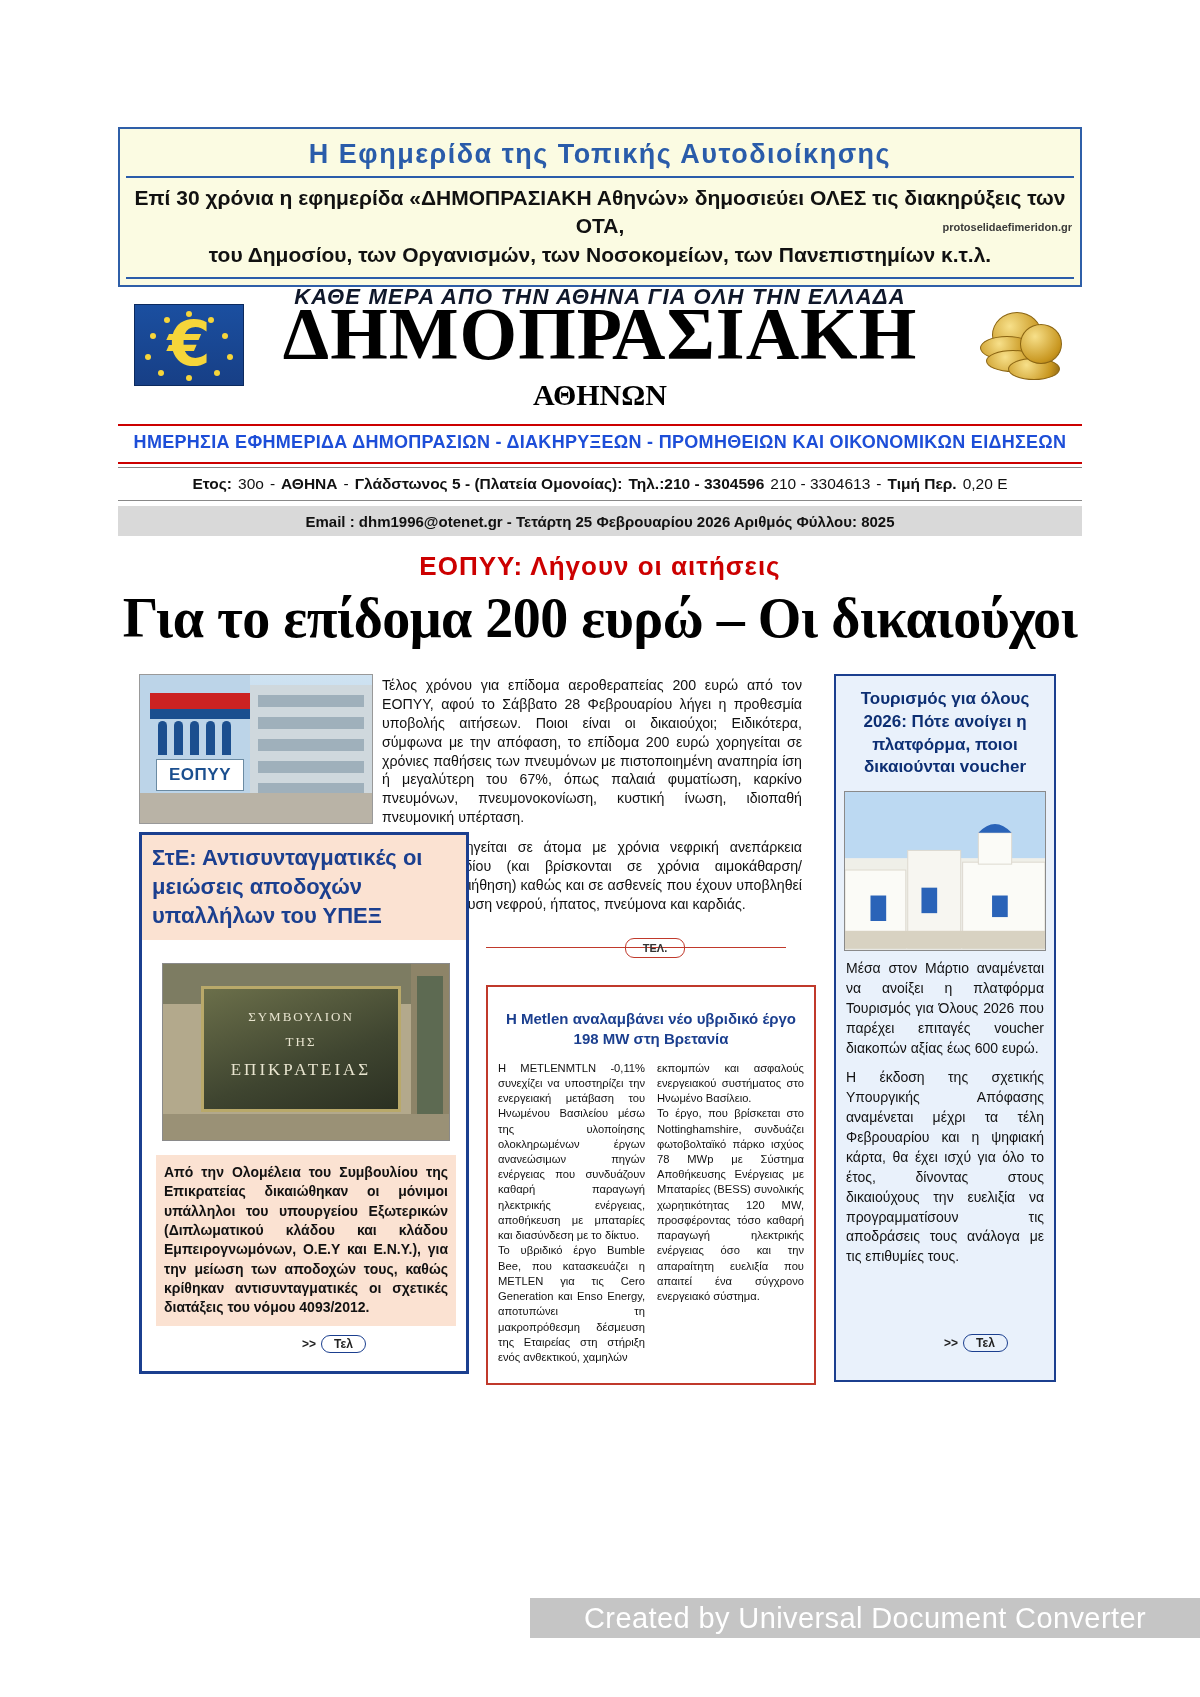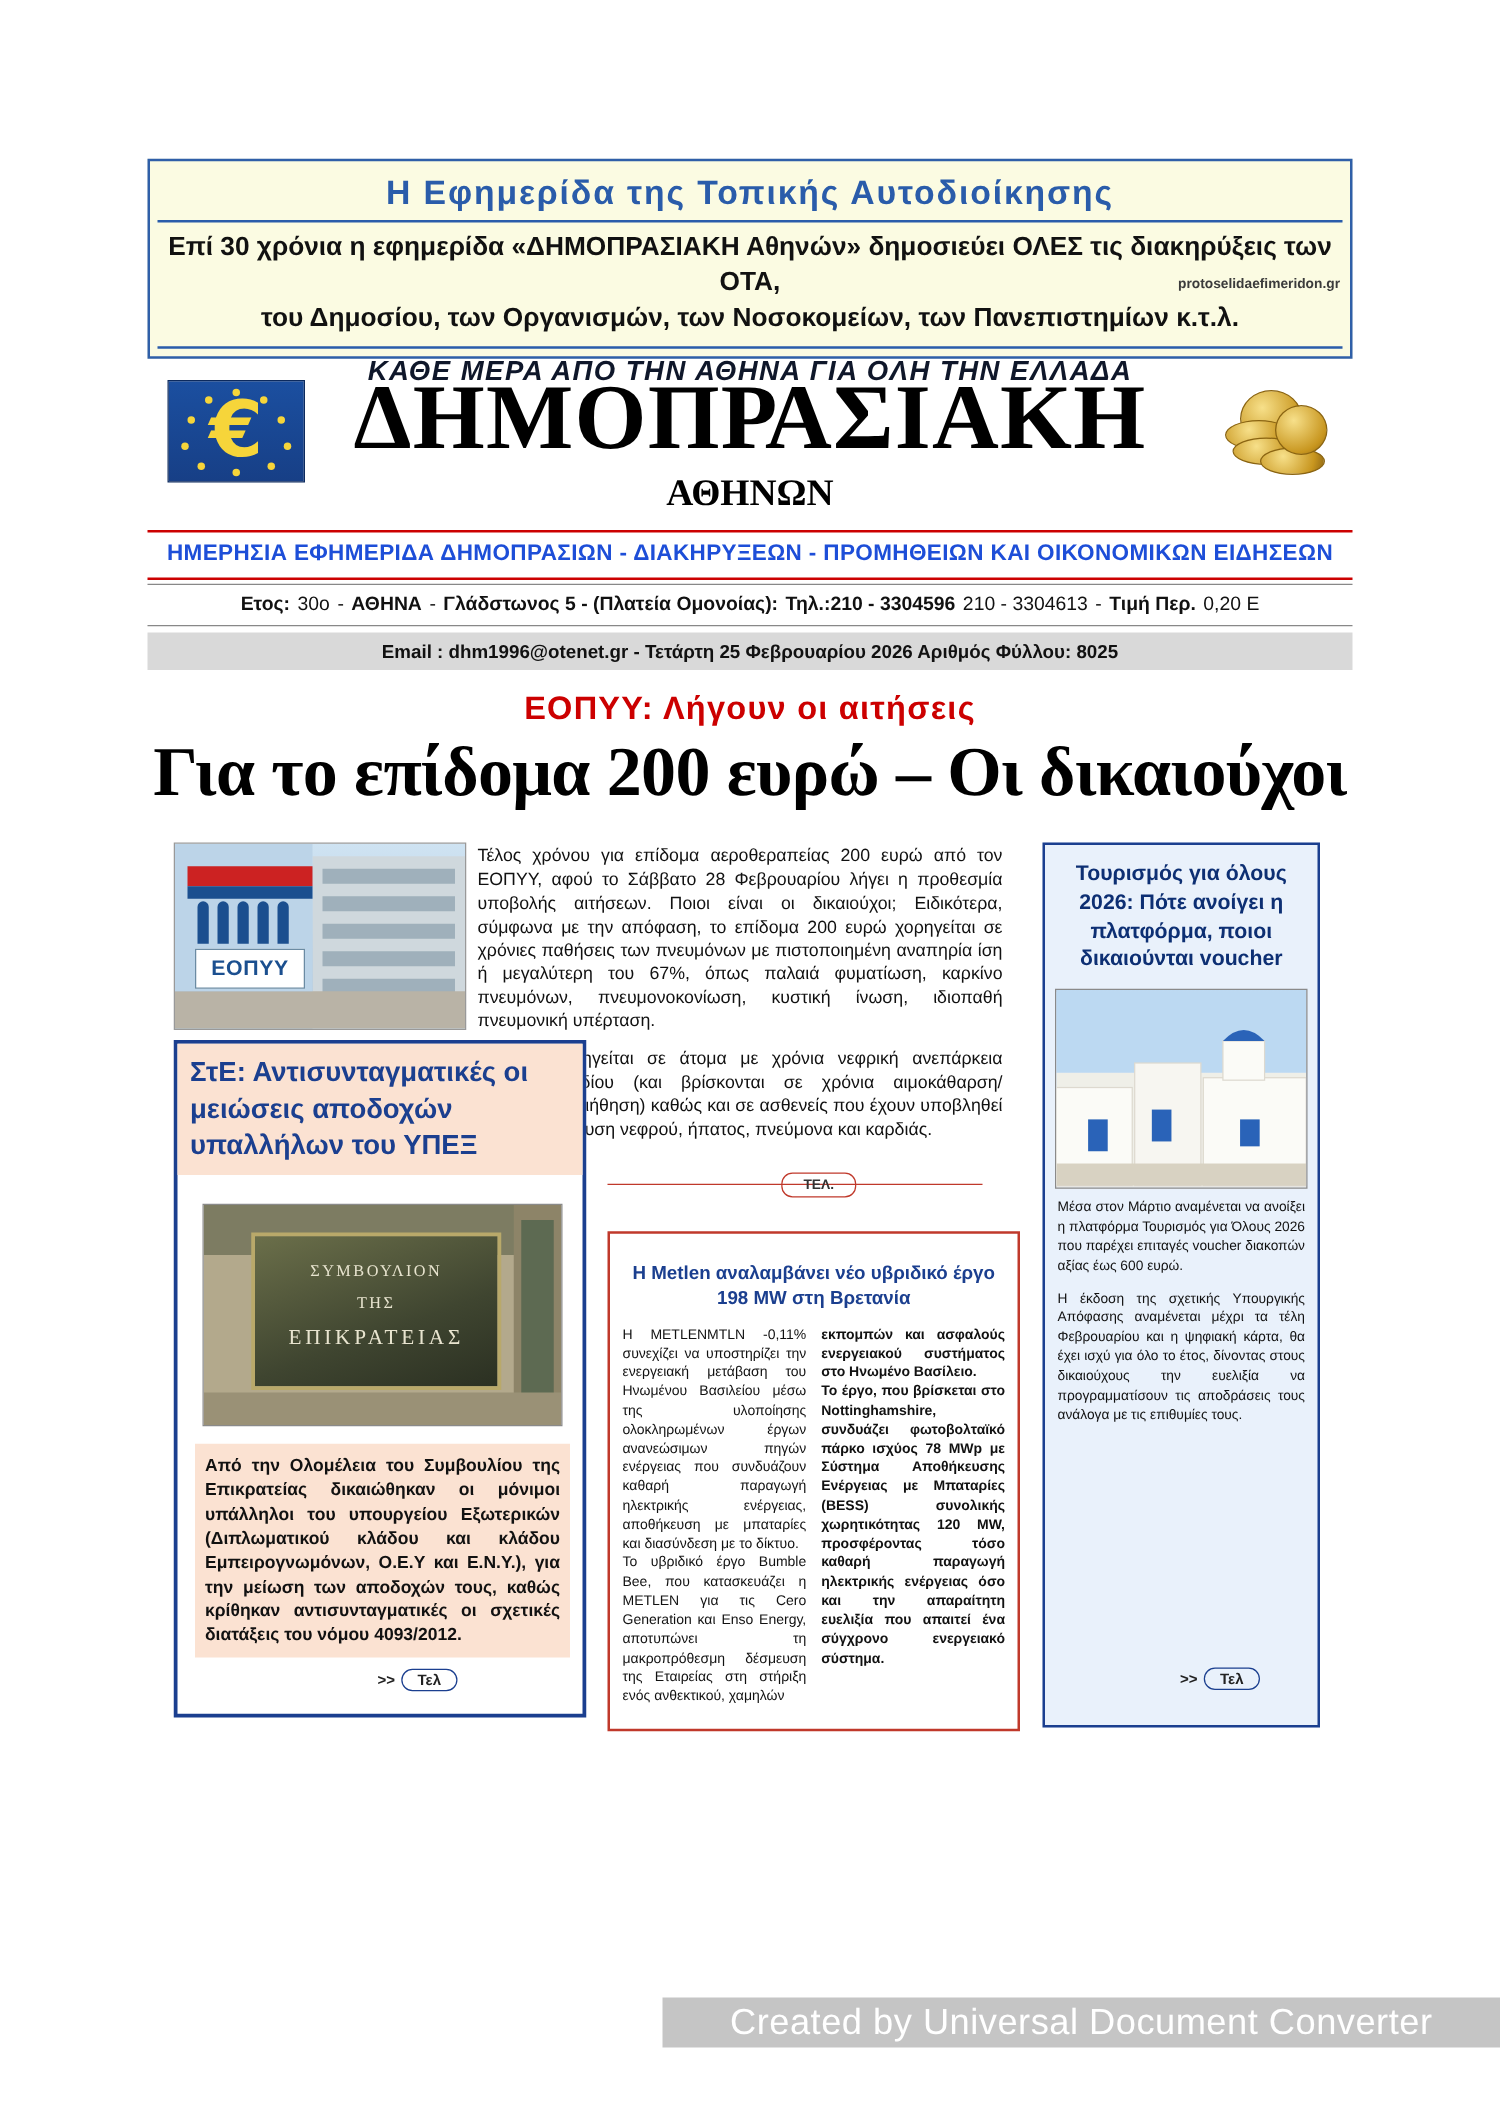--- a/index.html
+++ b/index.html
@@ -430,21 +430,21 @@
   .tour-photo {
     margin: 2px 8px 0 8px;
     height: 158px;
     border: 1px solid #8a8a8a;
     overflow: hidden;
     position: relative;
     background: linear-gradient(180deg,#bcd9f2 0%, #dceaf7 45%, #e8e8e4 100%);
   }
   .tour-text {
     padding: 8px 10px 0 10px;
-    font-size: 11px;
+    font-size: 14px;
     line-height: 1.42;
     text-align: justify;
     color: #111;
   }
   .tour-text p { margin: 0 0 10px 0; }
 
   
   .watermark {
     position: absolute;
     left: 530px;
@@ -576,21 +576,21 @@
       <span>&gt;&gt;</span>
       <span class="oval">Τελ</span>
     </div>
   </div>
 
   <div class="metlen-box">
     <div class="metlen-title">Η Metlen αναλαμβάνει νέο υβριδικό έργο 198 MW στη Βρετανία</div>
     <div class="metlen-cols">
       <div style="white-space:pre-line;">Η METLENMTLN -0,11% συνεχίζει να υποστηρίζει την ενεργειακή μετάβαση του Ηνωμένου Βασιλείου μέσω της υλοποίησης ολοκληρωμένων έργων ανανεώσιμων πηγών ενέργειας που συνδυάζουν καθαρή παραγωγή ηλεκτρικής ενέργειας, αποθήκευση με μπαταρίες και διασύνδεση με το δίκτυο.
 Το υβριδικό έργο Bumble Bee, που κατασκευάζει η METLEN για τις Cero Generation και Enso Energy, αποτυπώνει τη μακροπρόθεσμη δέσμευση της Εταιρείας στη στήριξη ενός ανθεκτικού, χαμηλών</div>
-      <div style="white-space:pre-line;font-weight:bold;">εκπομπών και ασφαλούς ενεργειακού συστήματος στο Ηνωμένο Βασίλειο.
+      <div style="white-space:pre-line;">εκπομπών και ασφαλούς ενεργειακού συστήματος στο Ηνωμένο Βασίλειο.
 Το έργο, που βρίσκεται στο Nottinghamshire, συνδυάζει φωτοβολταϊκό πάρκο ισχύος 78 MWp με Σύστημα Αποθήκευσης Ενέργειας με Μπαταρίες (BESS) συνολικής χωρητικότητας 120 MW, προσφέροντας τόσο καθαρή παραγωγή ηλεκτρικής ενέργειας όσο και την απαραίτητη ευελιξία που απαιτεί ένα σύγχρονο ενεργειακό σύστημα.</div>
     </div>
   </div>
 
   <div class="tour-box">
     <div class="tour-title">Τουρισμός για όλους 2026: Πότε ανοίγει η πλατφόρμα, ποιοι δικαιούνται voucher</div>
     <div class="tour-photo">
       <svg viewBox="0 0 204 158" style="position:absolute;left:0;top:0;width:100%;height:100%;">
         <rect x="0" y="0" width="204" height="66" fill="#bcd9f2"></rect>
         <rect x="0" y="66" width="204" height="92" fill="#efefe8"></rect>

